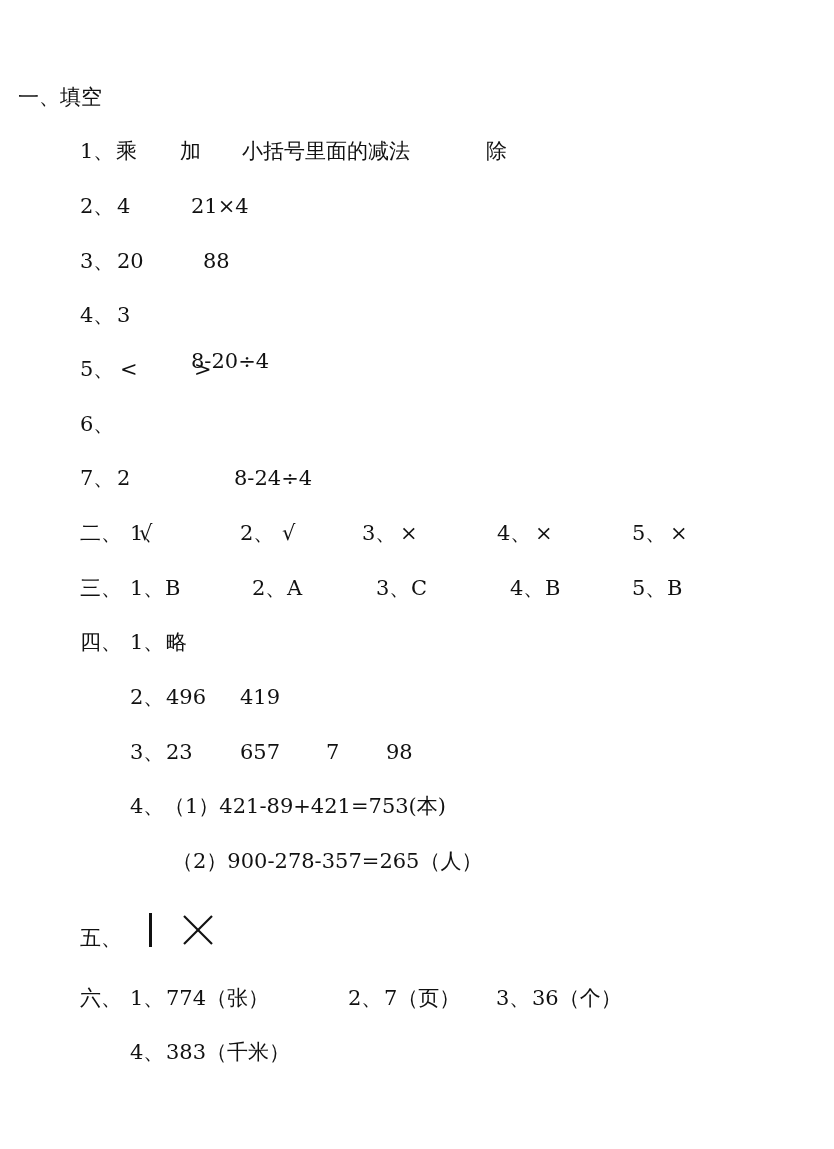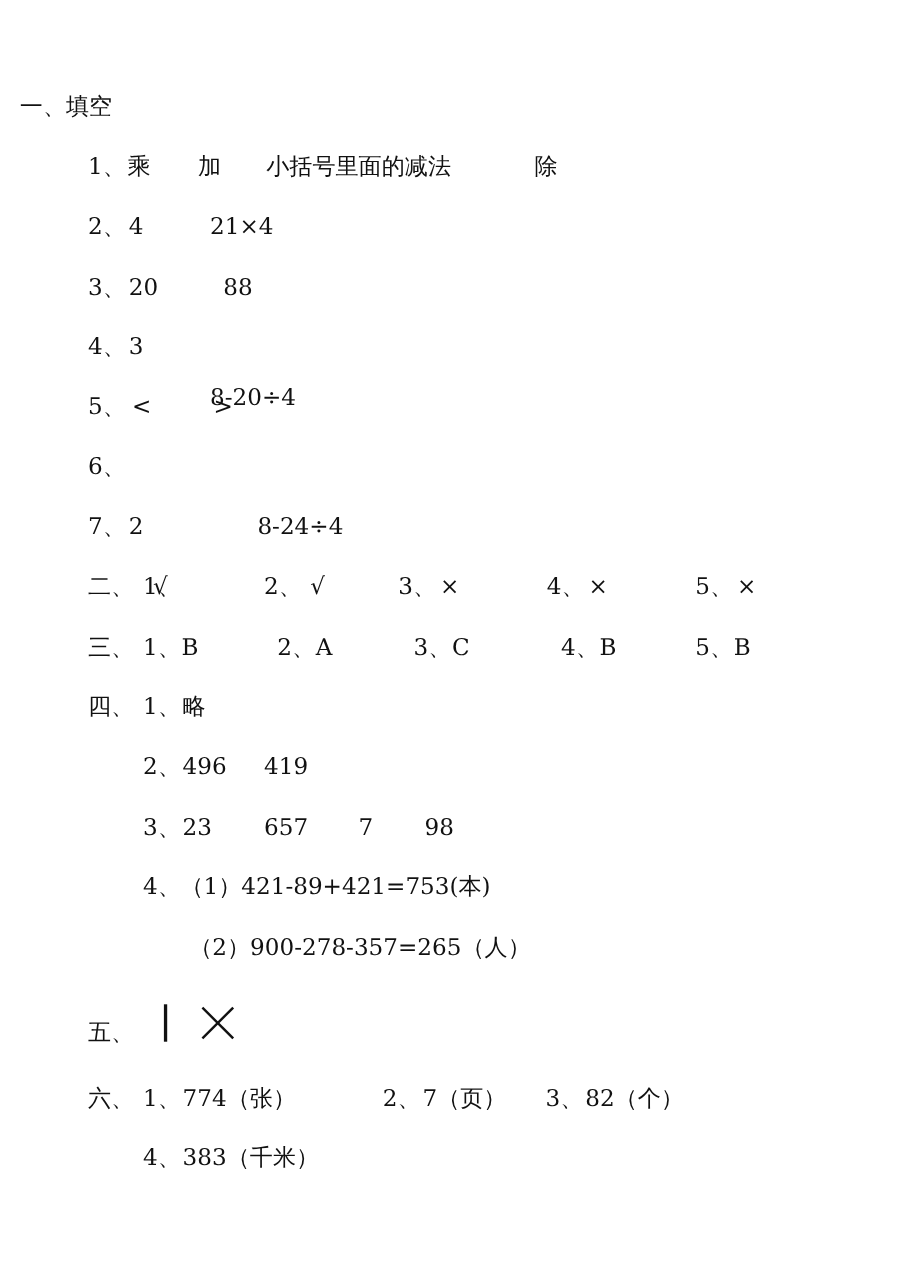--- a/index.html
+++ b/index.html
@@ -104,16 +104,16 @@
   </svg>
 </div>
 
 <div>
   <span class="t" style="left:80px;top:985px;">六、</span>
   <span class="t" style="left:130px;top:985px;">1、</span>
   <span class="t" style="left:166px;top:985px;">774（张）</span>
   <span class="t" style="left:348px;top:985px;">2、</span>
   <span class="t" style="left:384px;top:985px;">7（页）</span>
   <span class="t" style="left:496px;top:985px;">3、</span>
-  <span class="t" style="left:532px;top:985px;">82（个）</span>
+  <span class="t" style="left:532px;top:985px;">36（个）</span>
   <span class="t" style="left:130px;top:1039px;">4、</span>
   <span class="t" style="left:166px;top:1039px;">383（千米）</span>
 </div>
 
 </body></html>

